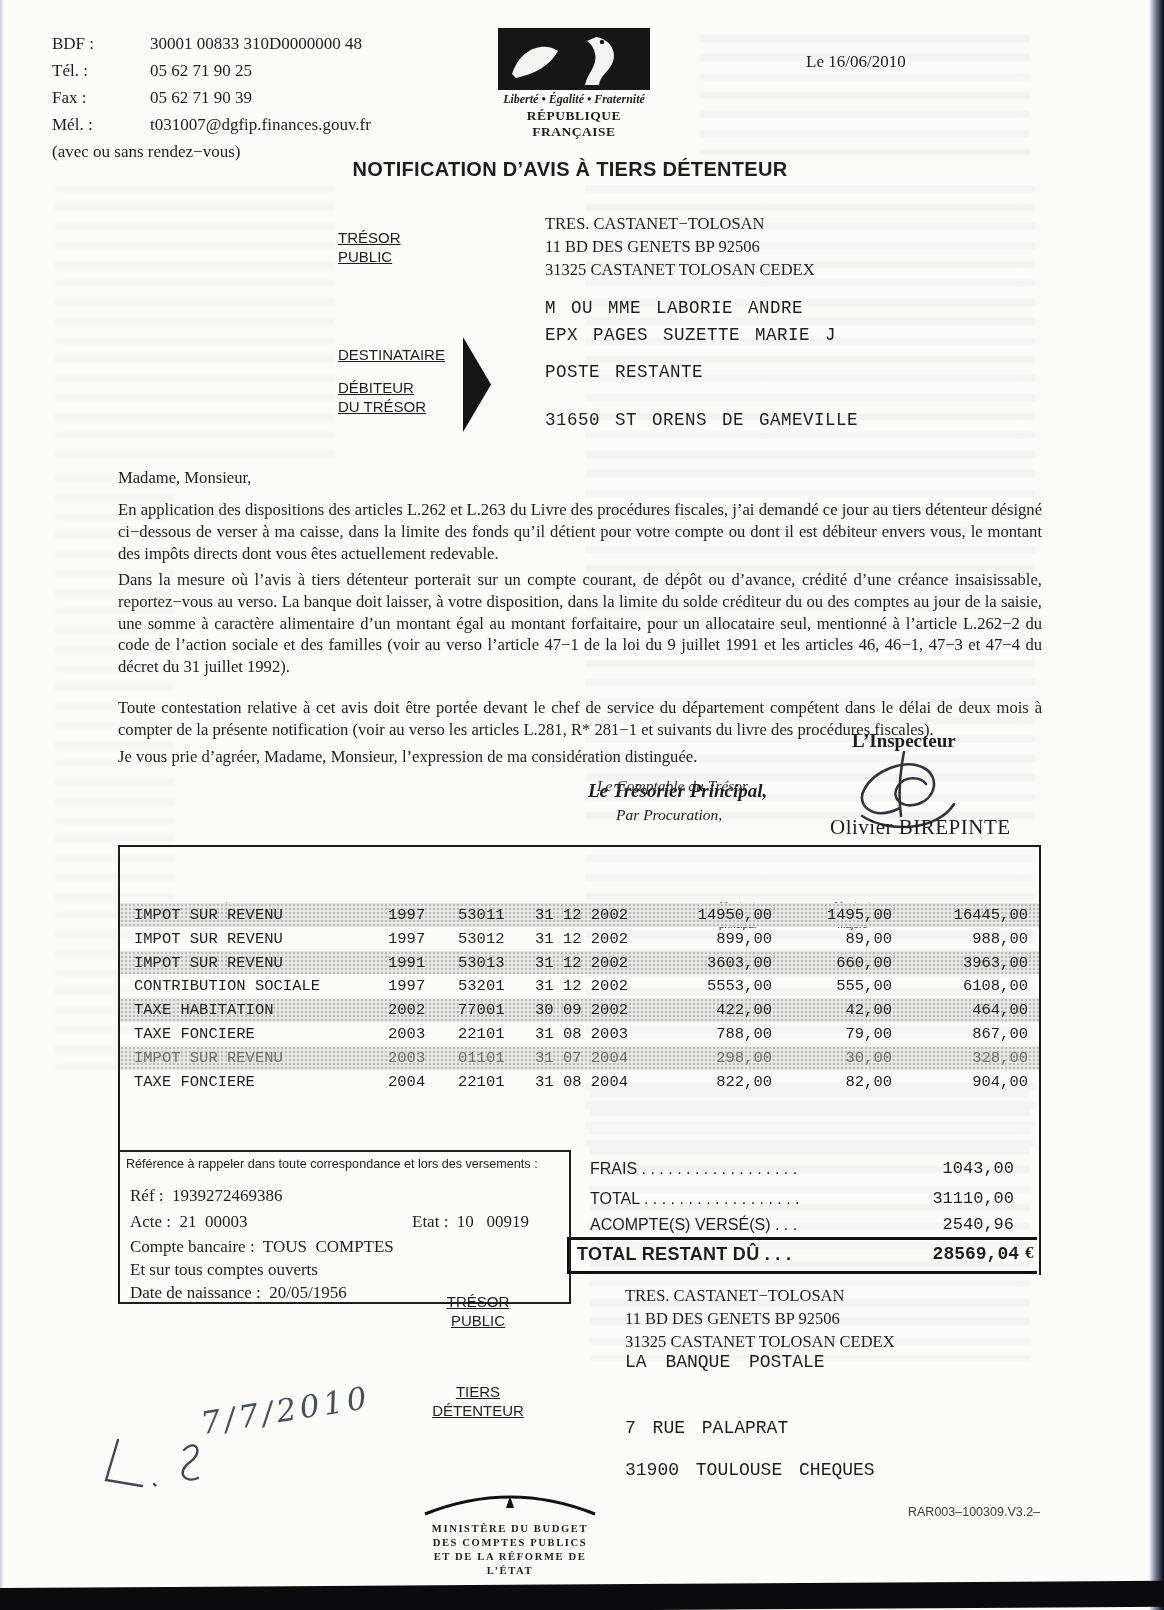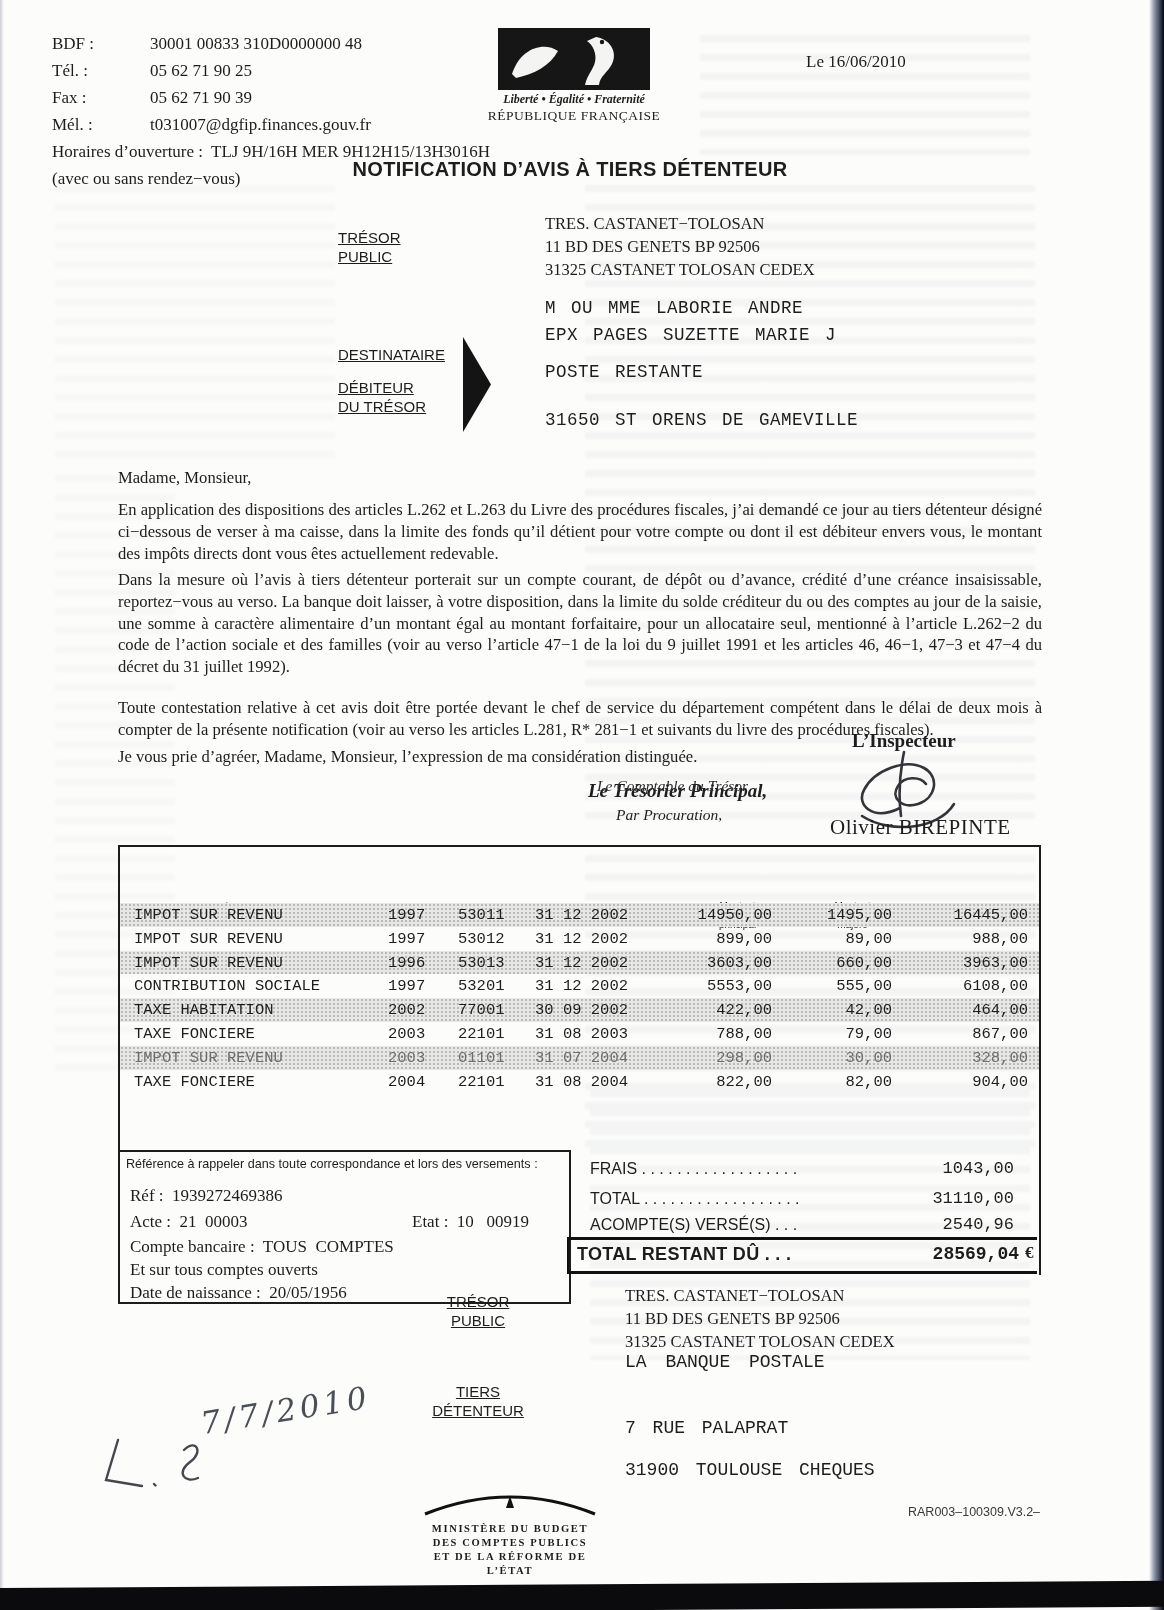--- a/index.html
+++ b/index.html
@@ -29,21 +29,21 @@
     background:linear-gradient(to right,#9aa0ad,transparent);opacity:.5;}
 
   
   .contact{left:52px;top:30px;font-size:17px;line-height:27px;}
   .contact .cl{display:flex;font-family:Liberation Serif, serif;}
   .contact .lbl{min-width:98px;}
   .contact .cl:nth-child(5) .lbl{min-width:0;margin-right:8px;}
   .logo{left:484px;top:28px;width:180px;}
   .logo svg{display:block;margin:0 auto;}
   .motto{font-size:12px;font-style:italic;font-weight:bold;margin-top:2px;}
-  .republic{font-size:13.5px;font-weight:normal;letter-spacing:.5px;margin-top:1px;}
+  .republic{font-size:13.5px;font-weight:bold;letter-spacing:.5px;margin-top:1px;}
   .date{left:806px;top:52px;font-size:17px;}
   .title{left:240px;top:158px;width:660px;font-size:20px;font-weight:bold;letter-spacing:.3px;}
 
   
   .lab{font-size:15px;line-height:19px;text-decoration:underline;}
   .arrow{left:463px;top:337px;width:28px;height:95px;background:#141414;
          clip-path:polygon(0 0,100% 50%,0 100%);}
   .addr1{left:545px;top:212px;font-size:16.5px;line-height:23px;}
   .monoline{font-size:17.5px;letter-spacing:.5px;word-spacing:4px;}
 
@@ -123,24 +123,20 @@
         </div>
       <div class="cl">
           <span class="lbl">Fax :</span>
           <span>05 62 71 90 39</span>
         </div>
       <div class="cl">
           <span class="lbl">Mél. :</span>
           <span>t031007@dgfip.finances.gouv.fr</span>
         </div>
       <div class="cl">
-          <span class="lbl">Horaires d’ouverture :</span>
-          <span>TLJ 9H/16H MER 9H12H15/13H3016H</span>
-        </div>
-      <div class="cl">
           <span>(avec ou sans rendez−vous)</span>
         </div>
     </div>
 
     <div class="abs logo ctr">
       <span>
         <svg width="152" height="62" viewBox="0 0 152 62">
           <rect width="152" height="62" fill="#161616"></rect>
           <path d="M14,46 C22,20 46,13 60,23 C52,38 36,46 18,50 Z" fill="#f4f4f2"></path>
           <path d="M98,9 C112,11 120,24 114,36 C110,44 102,48 101,57 L87,57 C89,47 95,42 97,34 C99,26 95,17 89,13 Z" fill="#f4f4f2"></path>
@@ -224,21 +220,21 @@
             <span class="c-nat">IMPOT SUR REVENU</span>
             <span class="c-an">1997</span>
             <span class="c-cd">53012</span>
             <span class="c-dt pre">31 12 2002</span>
             <span class="c-p">899,00</span>
             <span class="c-m">89,00</span>
             <span class="c-t">988,00</span>
           </div>
         <div class="trow">
             <span class="c-nat">IMPOT SUR REVENU</span>
-            <span class="c-an">1996</span>
+            <span class="c-an">1991</span>
             <span class="c-cd">53013</span>
             <span class="c-dt pre">31 12 2002</span>
             <span class="c-p">3603,00</span>
             <span class="c-m">660,00</span>
             <span class="c-t">3963,00</span>
           </div>
         <div class="trow">
             <span class="c-nat">CONTRIBUTION SOCIALE</span>
             <span class="c-an">1997</span>
             <span class="c-cd">53201</span>

